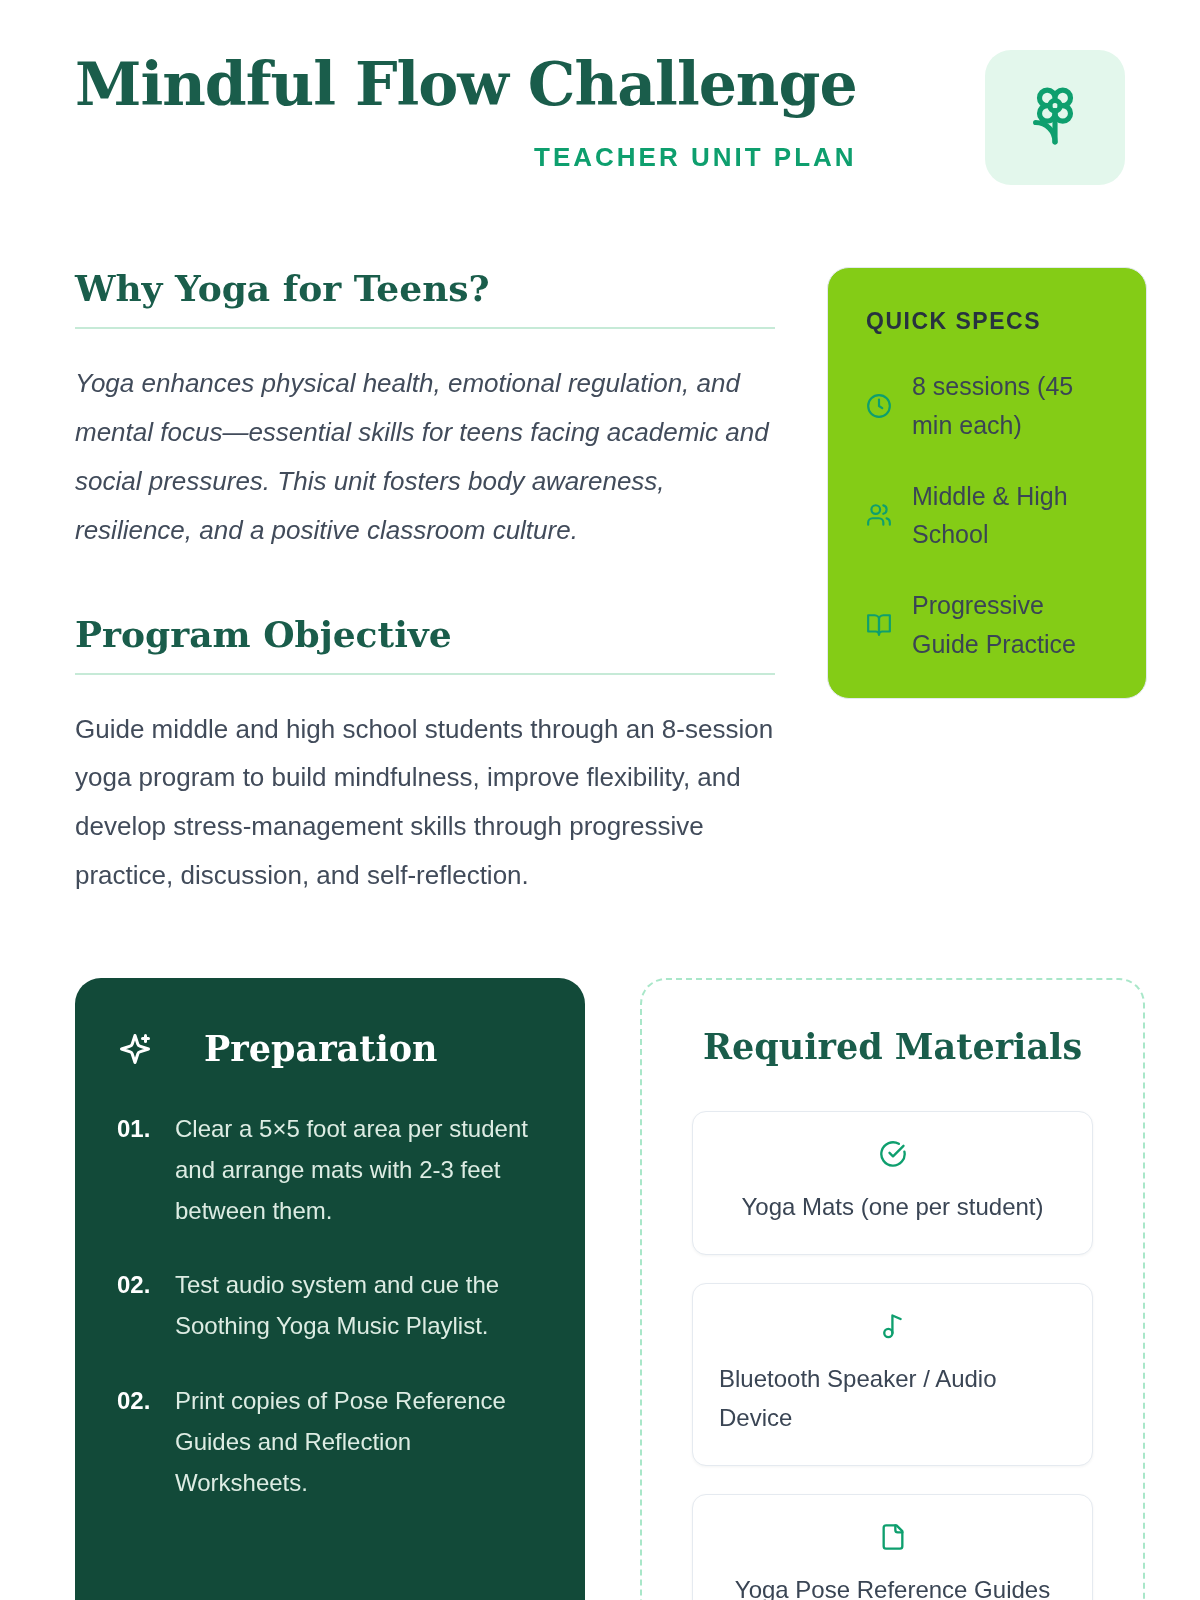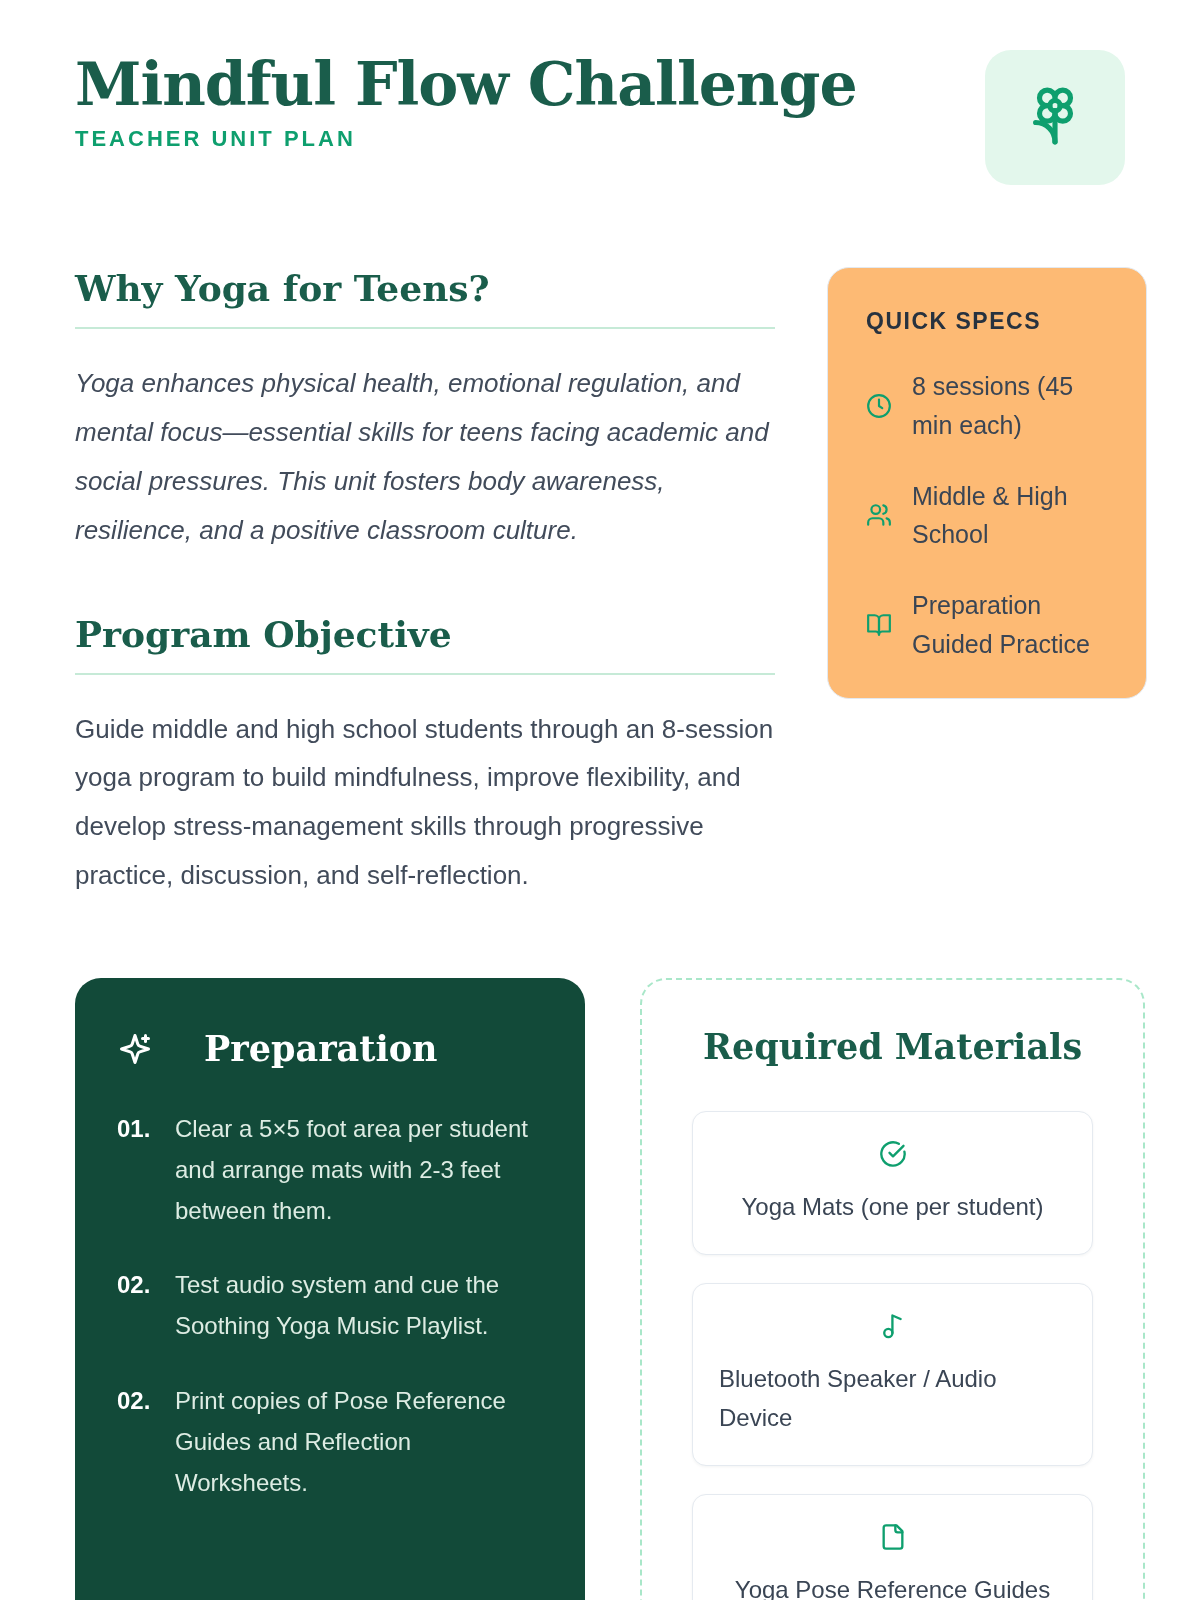--- a/index.html
+++ b/index.html
@@ -3,37 +3,37 @@
 <meta charset="utf-8">
 <style>
   * { margin: 0; padding: 0; box-sizing: border-box; }
   html, body { width: 1200px; height: 1600px; overflow: hidden; background: #ffffff; }
   body { font-family: "Liberation Sans", sans-serif; color: #414b5a; }
   .page { width: 1200px; height: 1600px; padding: 50px 75px 0 75px; overflow: hidden; }
 
   
   .header { display: flex; align-items: flex-start; justify-content: space-between; }
   .title { font-family: "DejaVu Serif", serif; font-weight: 700; font-size: 60px; color: #1a5d4b; letter-spacing: -1px; line-height: 1.15; }
-  .subtitle { margin-top: 7px; font-size: 22px; font-weight: 700; letter-spacing: 3px; color: #0e9f6e; }
+  .subtitle { margin-top: 23px; font-size: 26px; font-weight: 700; letter-spacing: 3px; color: #0e9f6e; text-align: right; }
   .logo-tile { flex: 0 0 auto; width: 140px; height: 135px; background: #e3f7ec; border-radius: 26px; display: flex; align-items: center; justify-content: center; color: #0e9f6e; margin-left: 30px; }
   .logo-tile svg { width: 62px; height: 62px; }
 
   
   .content-row { display: flex; margin-top: 82px; }
   .main-col { width: 700px; margin-right: 52px; flex: 0 0 auto; }
   .aside-col { width: 320px; flex: 0 0 auto; }
 
   h2.section-heading { font-family: "DejaVu Serif", serif; font-weight: 700; font-size: 36px; color: #1a5d4b; }
   .section-divider { height: 2px; background: #c6ead7; border: none; margin: 18px 0 30px 0; }
   .body-para { font-size: 26px; line-height: 1.88; color: #414b5a; }
   .body-para.italic { font-style: italic; }
   .section-gap { margin-top: 58px; }
 
   
-  .specs-card { background: #fdba74; border: 1px solid #e3e9f0; border-radius: 22px; padding: 40px 34px 34px 38px; }
+  .specs-card { background: #84cc16; border: 1px solid #e3e9f0; border-radius: 22px; padding: 40px 34px 34px 38px; }
   .specs-heading { font-size: 23px; font-weight: 700; letter-spacing: 1.5px; color: #27323f; }
   .spec-item { display: flex; align-items: center; gap: 20px; margin-top: 32px; }
   .spec-item .spec-icon { flex: 0 0 auto; width: 26px; height: 26px; color: #0e9f6e; }
   .spec-item .spec-icon svg { width: 26px; height: 26px; display: block; }
   .spec-label { font-size: 25px; line-height: 1.55; color: #3a4554; }
 
   
   .bottom-row { display: flex; gap: 55px; margin-top: 78px; align-items: stretch; }
   .prep-card { width: 510px; flex: 0 0 auto; background: #124a39; border-radius: 26px; padding: 50px 42px; color: #ffffff; min-height: 620px; }
   .prep-header { display: flex; align-items: center; gap: 18px; margin-bottom: 40px; }
@@ -114,21 +114,21 @@
           <span class="spec-label">Middle &amp; High School</span>
         </div>
 
         <div class="spec-item">
           <span class="spec-icon">
             <svg viewBox="0 0 24 24">
                 <path d="M2 3h6a4 4 0 0 1 4 4v14a3 3 0 0 0-3-3H2z"></path>
                 <path d="M22 3h-6a4 4 0 0 0-4 4v14a3 3 0 0 1 3-3h7z"></path>
               </svg>
           </span>
-          <span class="spec-label">Preparation Guided Practice</span>
+          <span class="spec-label">Progressive Guide Practice</span>
         </div>
       </div>
     </div>
   </div>
 
   <div class="bottom-row">
 
     <div class="prep-card">
       <div class="prep-header">
         <span class="prep-icon">

